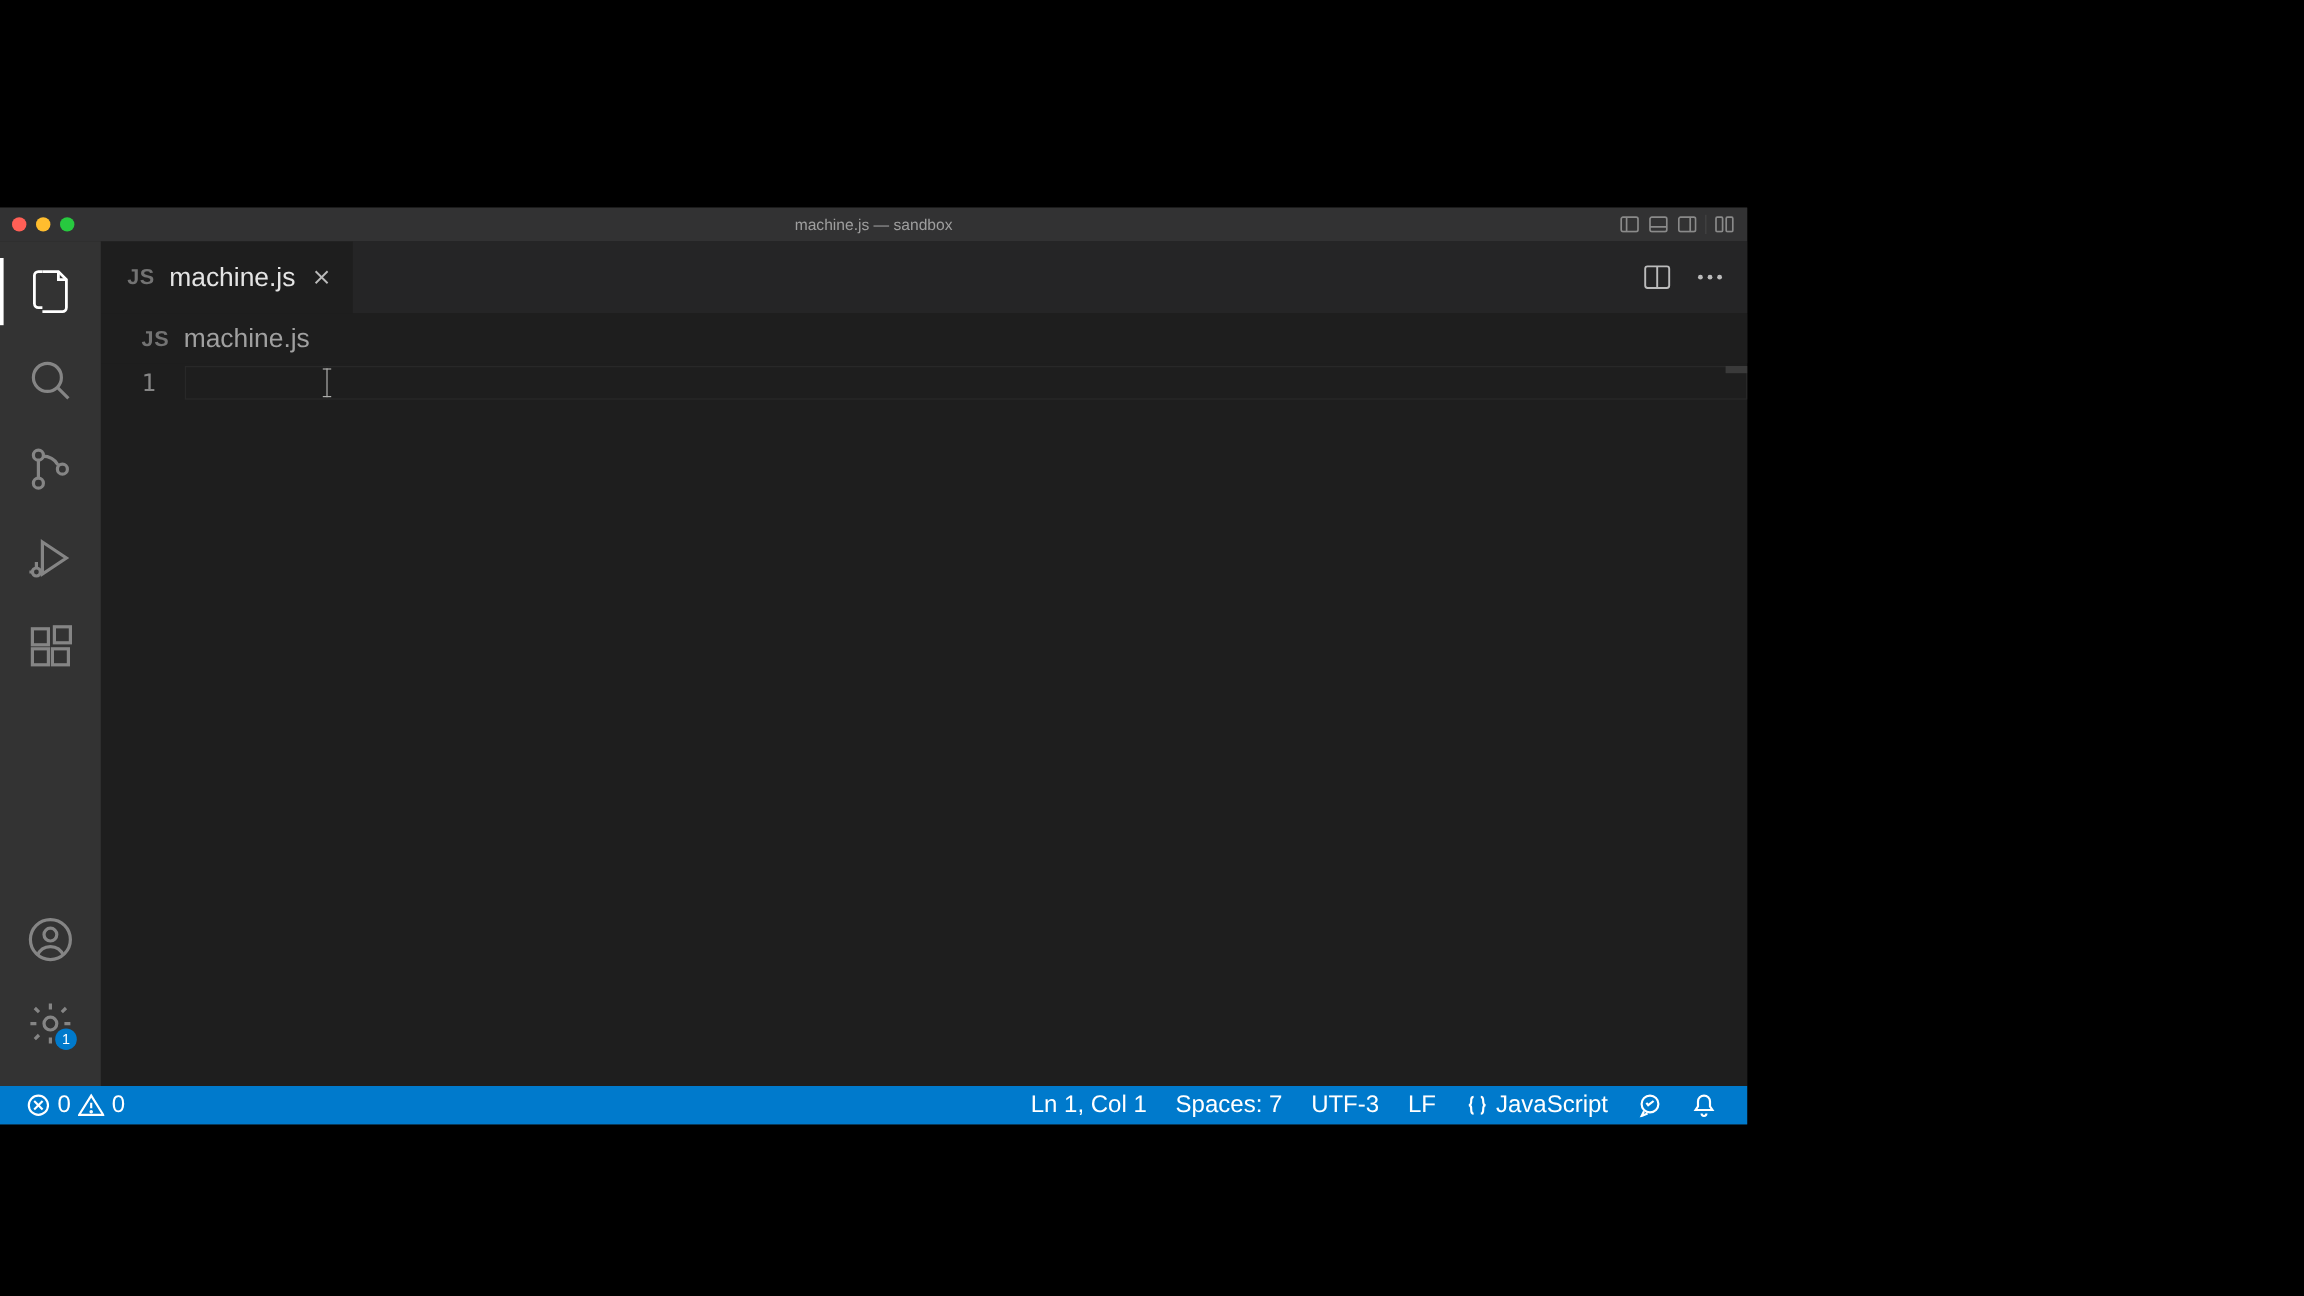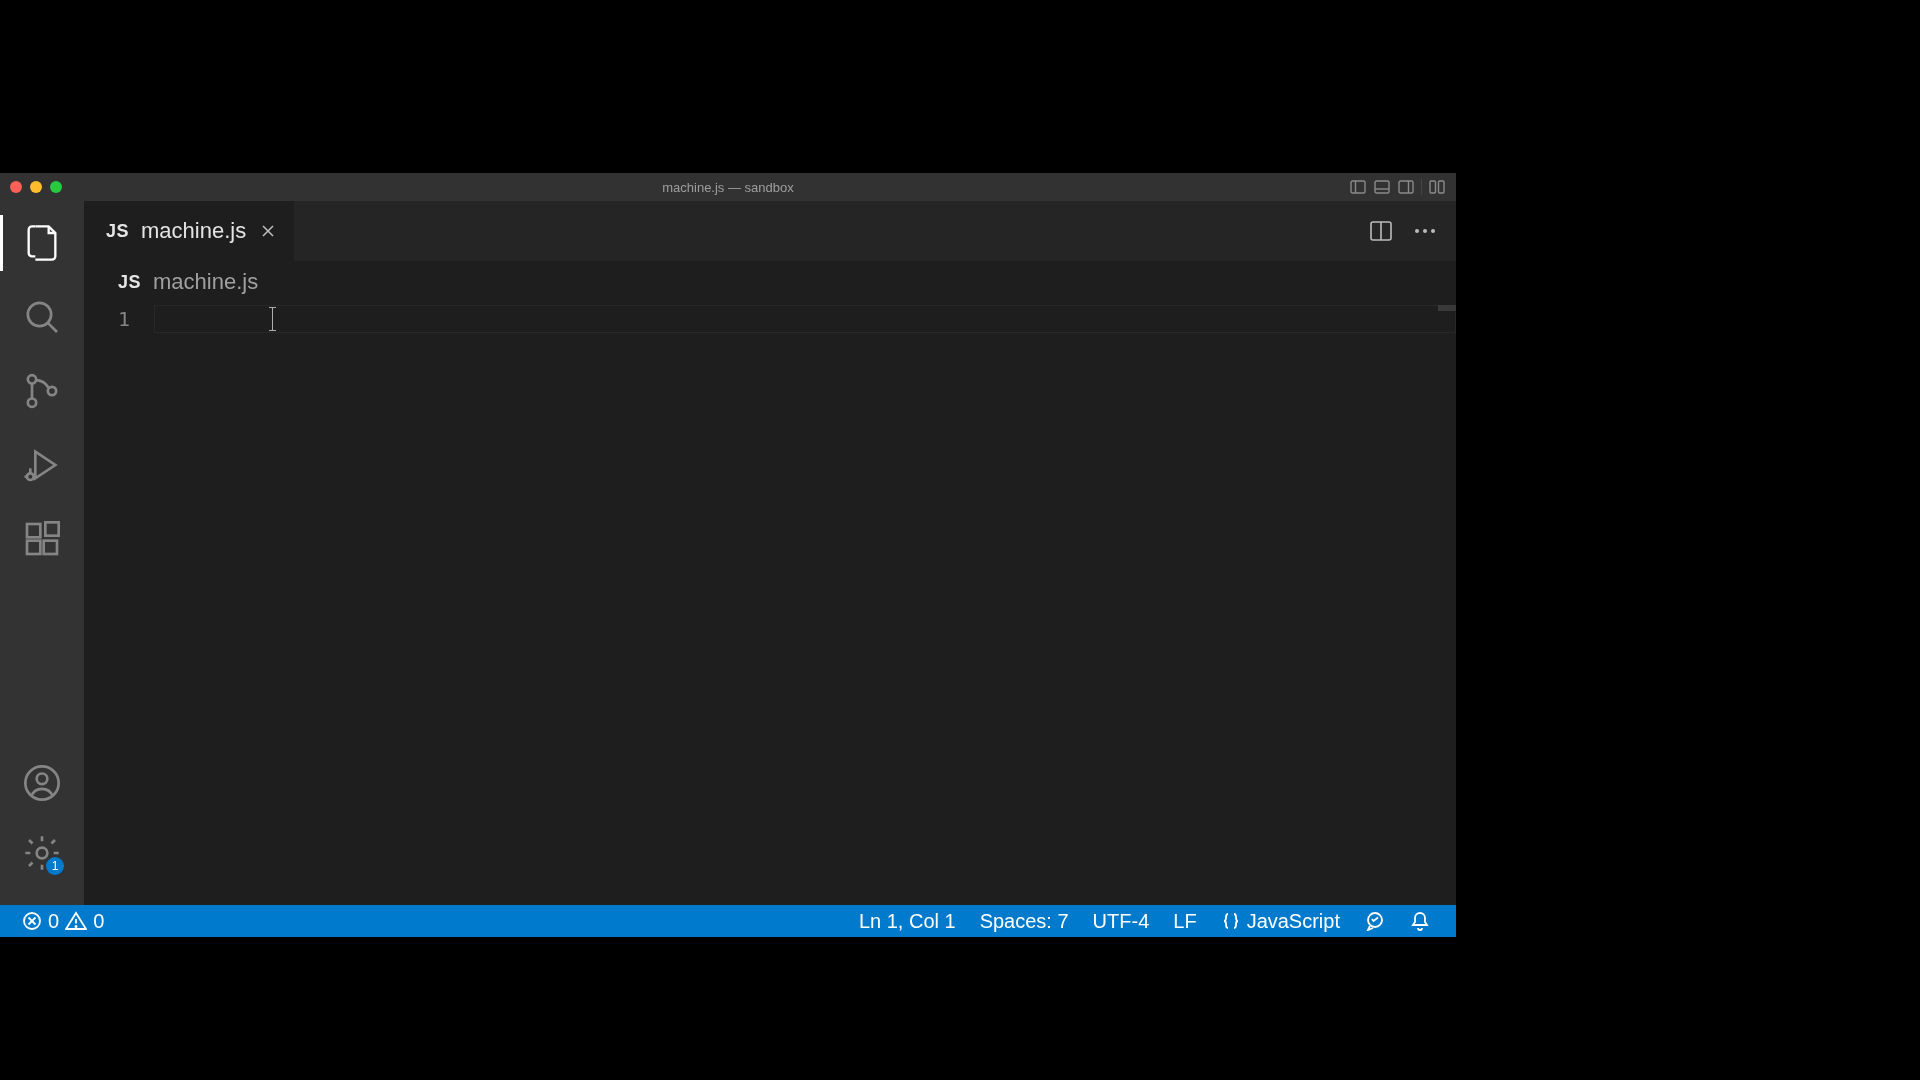--- a/index.html
+++ b/index.html
@@ -28,21 +28,21 @@
   .ab-item { width: 56px; height: 56px; display: flex; align-items: center; justify-content: center; color: #858585; cursor: pointer; position: relative; }
   .ab-item.active { color: #fff; }
   .ab-item.active::before { content: ""; position: absolute; left: -14px; top: 0; bottom: 0; width: 3px; background: #fff; }
   .ab-bottom { margin-top: auto; display: flex; flex-direction: column; align-items: center; gap: 14px; padding-bottom: 24px; }
   .ab-badge { position: absolute; right: 6px; bottom: 6px; background: #007acc; color:#fff; font-size: 12px; min-width: 18px; height: 18px; border-radius: 9px; display:flex; align-items:center; justify-content:center; padding: 0 4px; }
   
   
   .editorpane { flex: 1 1 auto; display: flex; flex-direction: column; background: #1e1e1e; min-width: 0; }
   .tabbar { height: 60px; display: flex; align-items: center; background: #252526; }
   .tab { height: 60px; display: flex; align-items: center; gap: 12px; padding: 0 16px 0 22px; background: #1e1e1e; color: #e4e4e4; font-size: 22px; border-right: 1px solid #252526; }
-  .js-badge { font-weight: 700; font-size: 18px; color: #e5e5e5; letter-spacing: 0.5px; }
+  .js-badge { font-weight: 700; font-size: 18px; color: #737373; letter-spacing: 0.5px; }
   .tab-close { width: 20px; height: 20px; color: #bbb; display:flex; align-items:center; justify-content:center; font-size: 20px; }
   .tabbar-right { margin-left: auto; display: flex; align-items: center; gap: 18px; padding-right: 18px; color: #bbb; }
   .tr-icon { width: 26px; height: 26px; display:flex; align-items:center; justify-content:center; }
   
   .breadcrumb { height: 42px; display: flex; align-items: center; gap: 12px; padding-left: 34px; color: #a0a0a0; font-size: 22px; background: #1e1e1e; }
   
   .editorbody { flex: 1 1 auto; display: flex; position: relative; }
   .gutter { width: 70px; text-align: right; padding-right: 24px; color: #858585; font-size: 20px; font-family: Menlo, Consolas, monospace; padding-top: 4px; }
   .code { flex: 1; position: relative; font-family: Menlo, Consolas, monospace; font-size: 20px; color: #d4d4d4; padding-top: 4px; }
   .current-line { position: absolute; left: 0; right: 0; top: 2px; height: 28px; border: 1px solid #282828; pointer-events:none; }
@@ -228,21 +228,21 @@
       <span>0</span>
     </div>
     <div class="sb-right">
       <div class="sb-item">
             <span>Ln 1, Col 1</span>
           </div>
       <div class="sb-item">
             <span>Spaces: 7</span>
           </div>
       <div class="sb-item">
-            <span>UTF-4</span>
+            <span>UTF-3</span>
           </div>
       <div class="sb-item">
             <span>LF</span>
           </div>
       <div class="sb-item">
         <svg width="20" height="20" viewBox="0 0 20 20" fill="none" stroke="currentColor" stroke-width="1.8">
               <path d="M7 3c-2 0-2 2-2 3.5S5 10 3 10c2 0 2 1.5 2 3.5S5 17 7 17"></path>
               <path d="M13 3c2 0 2 2 2 3.5S15 10 17 10c-2 0-2 1.5-2 3.5S15 17 13 17"></path>
             </svg>
         <span>JavaScript</span>

